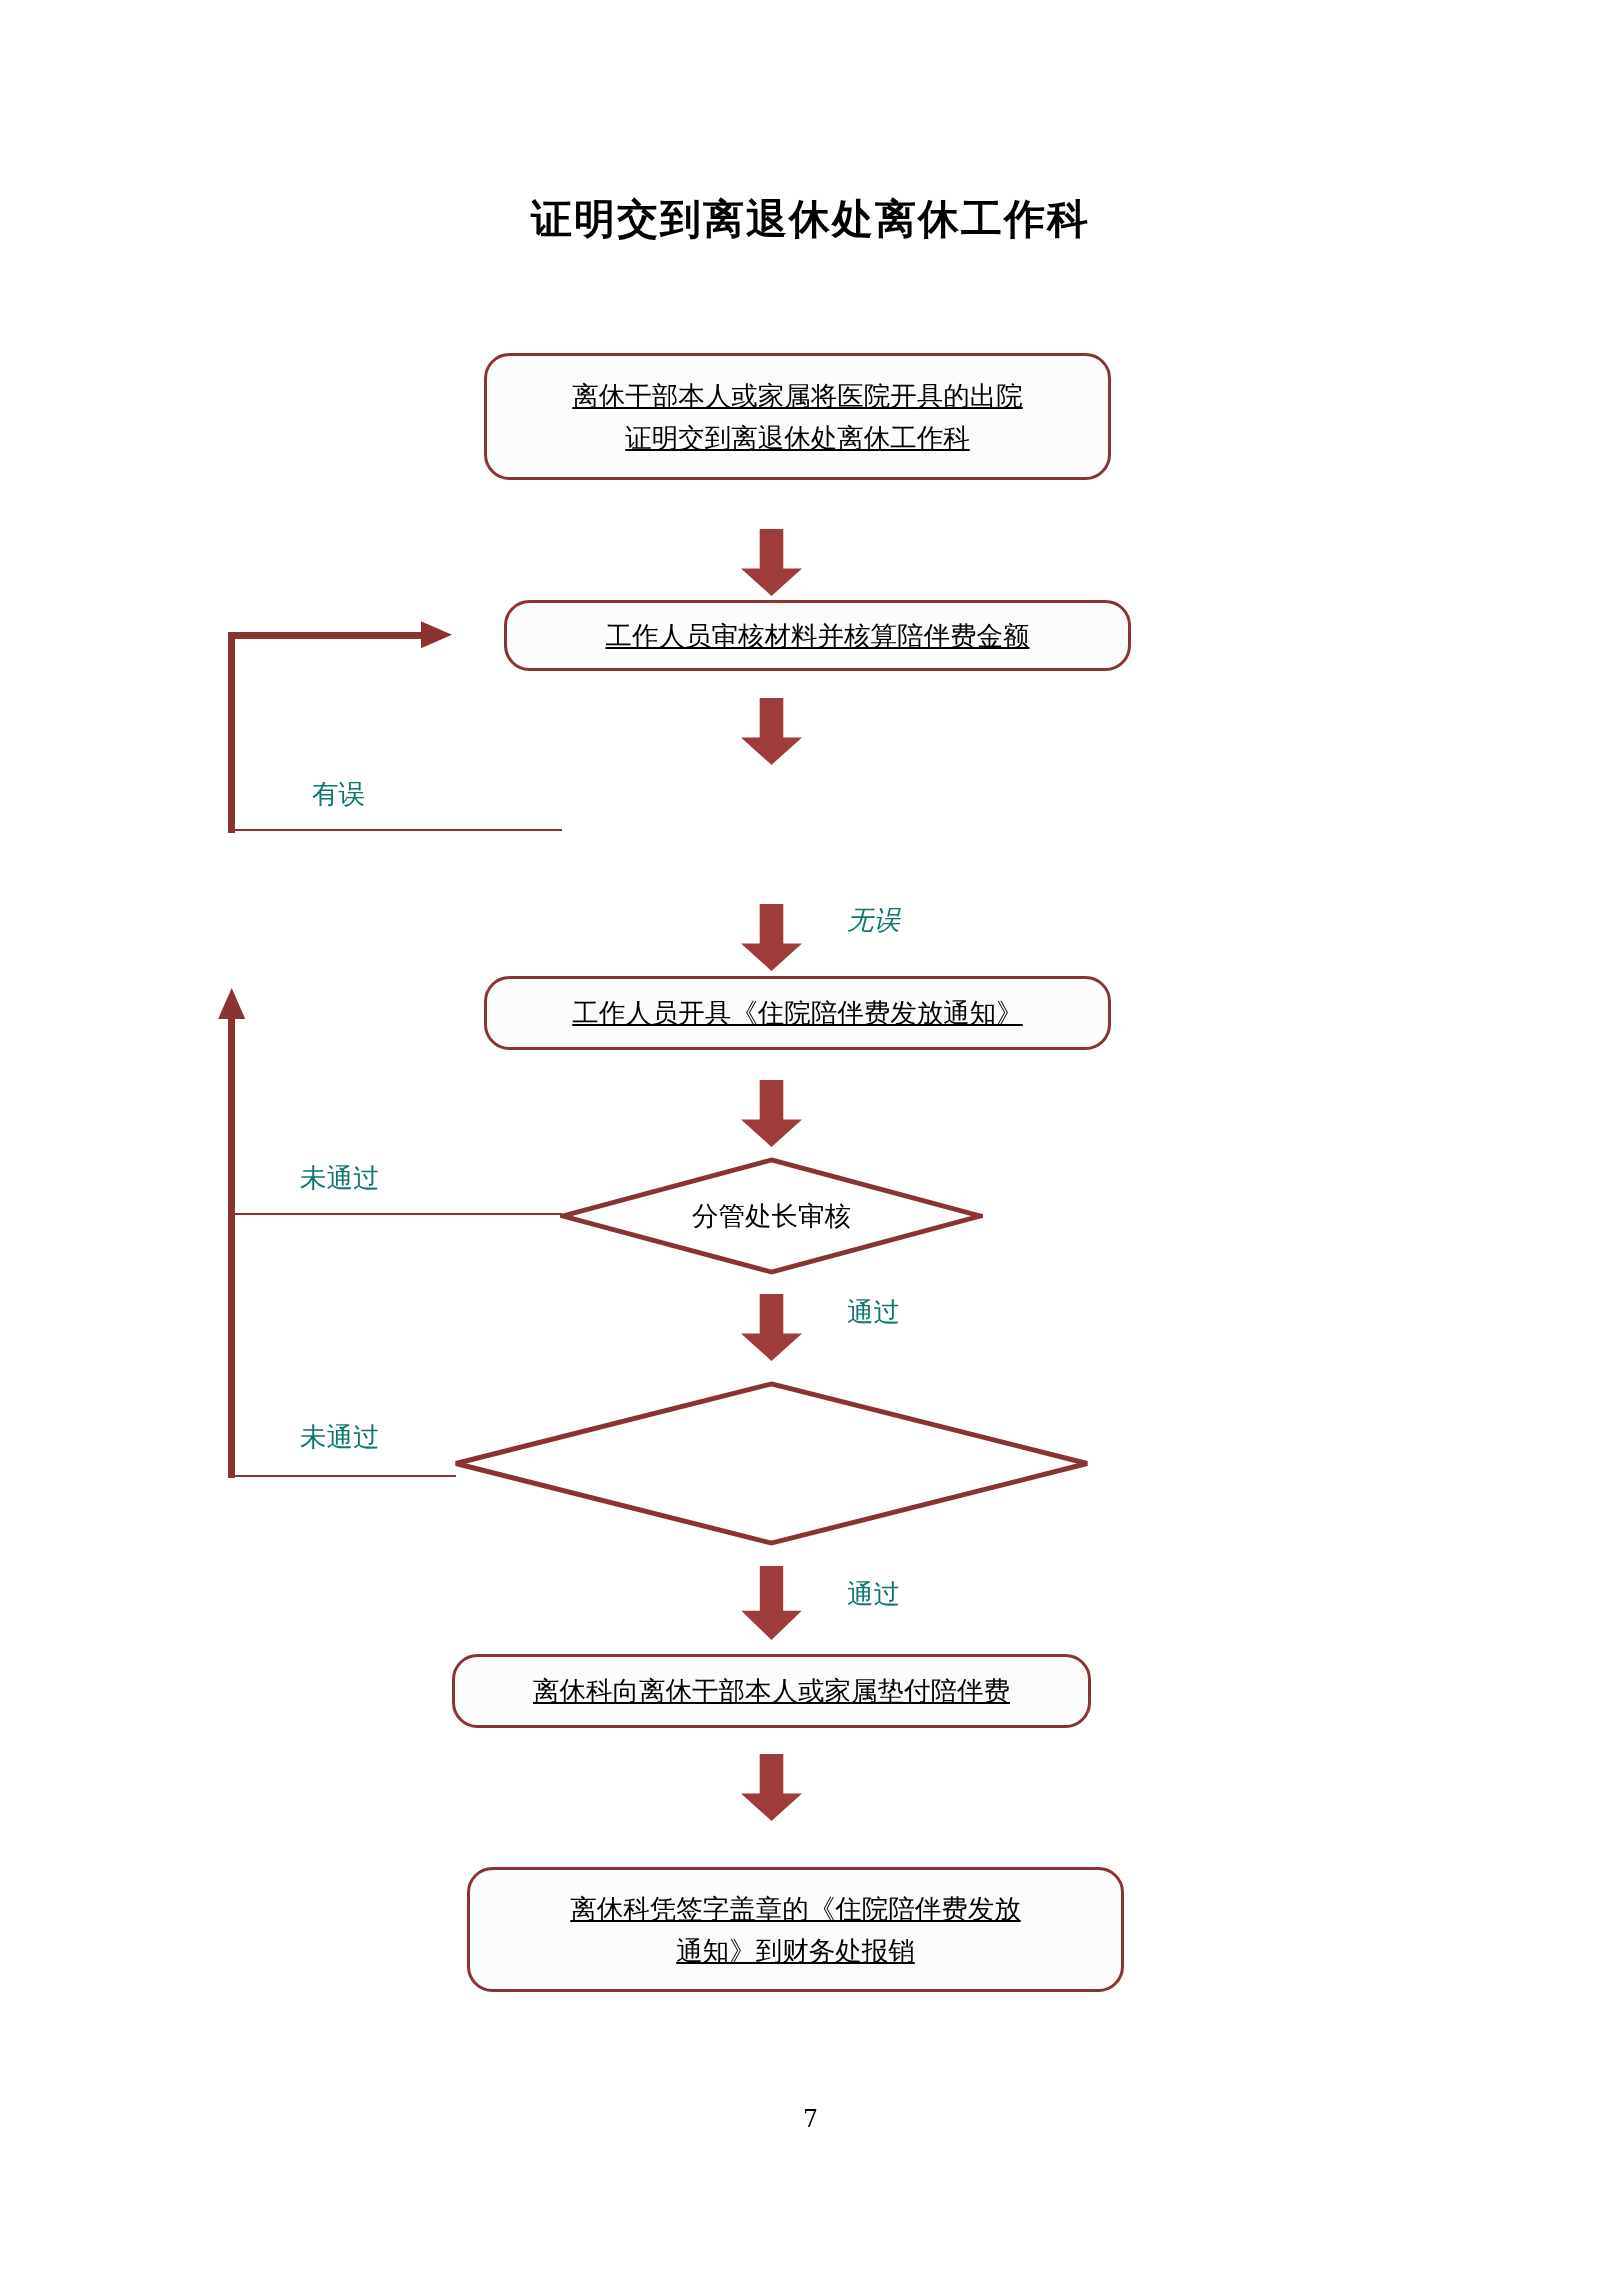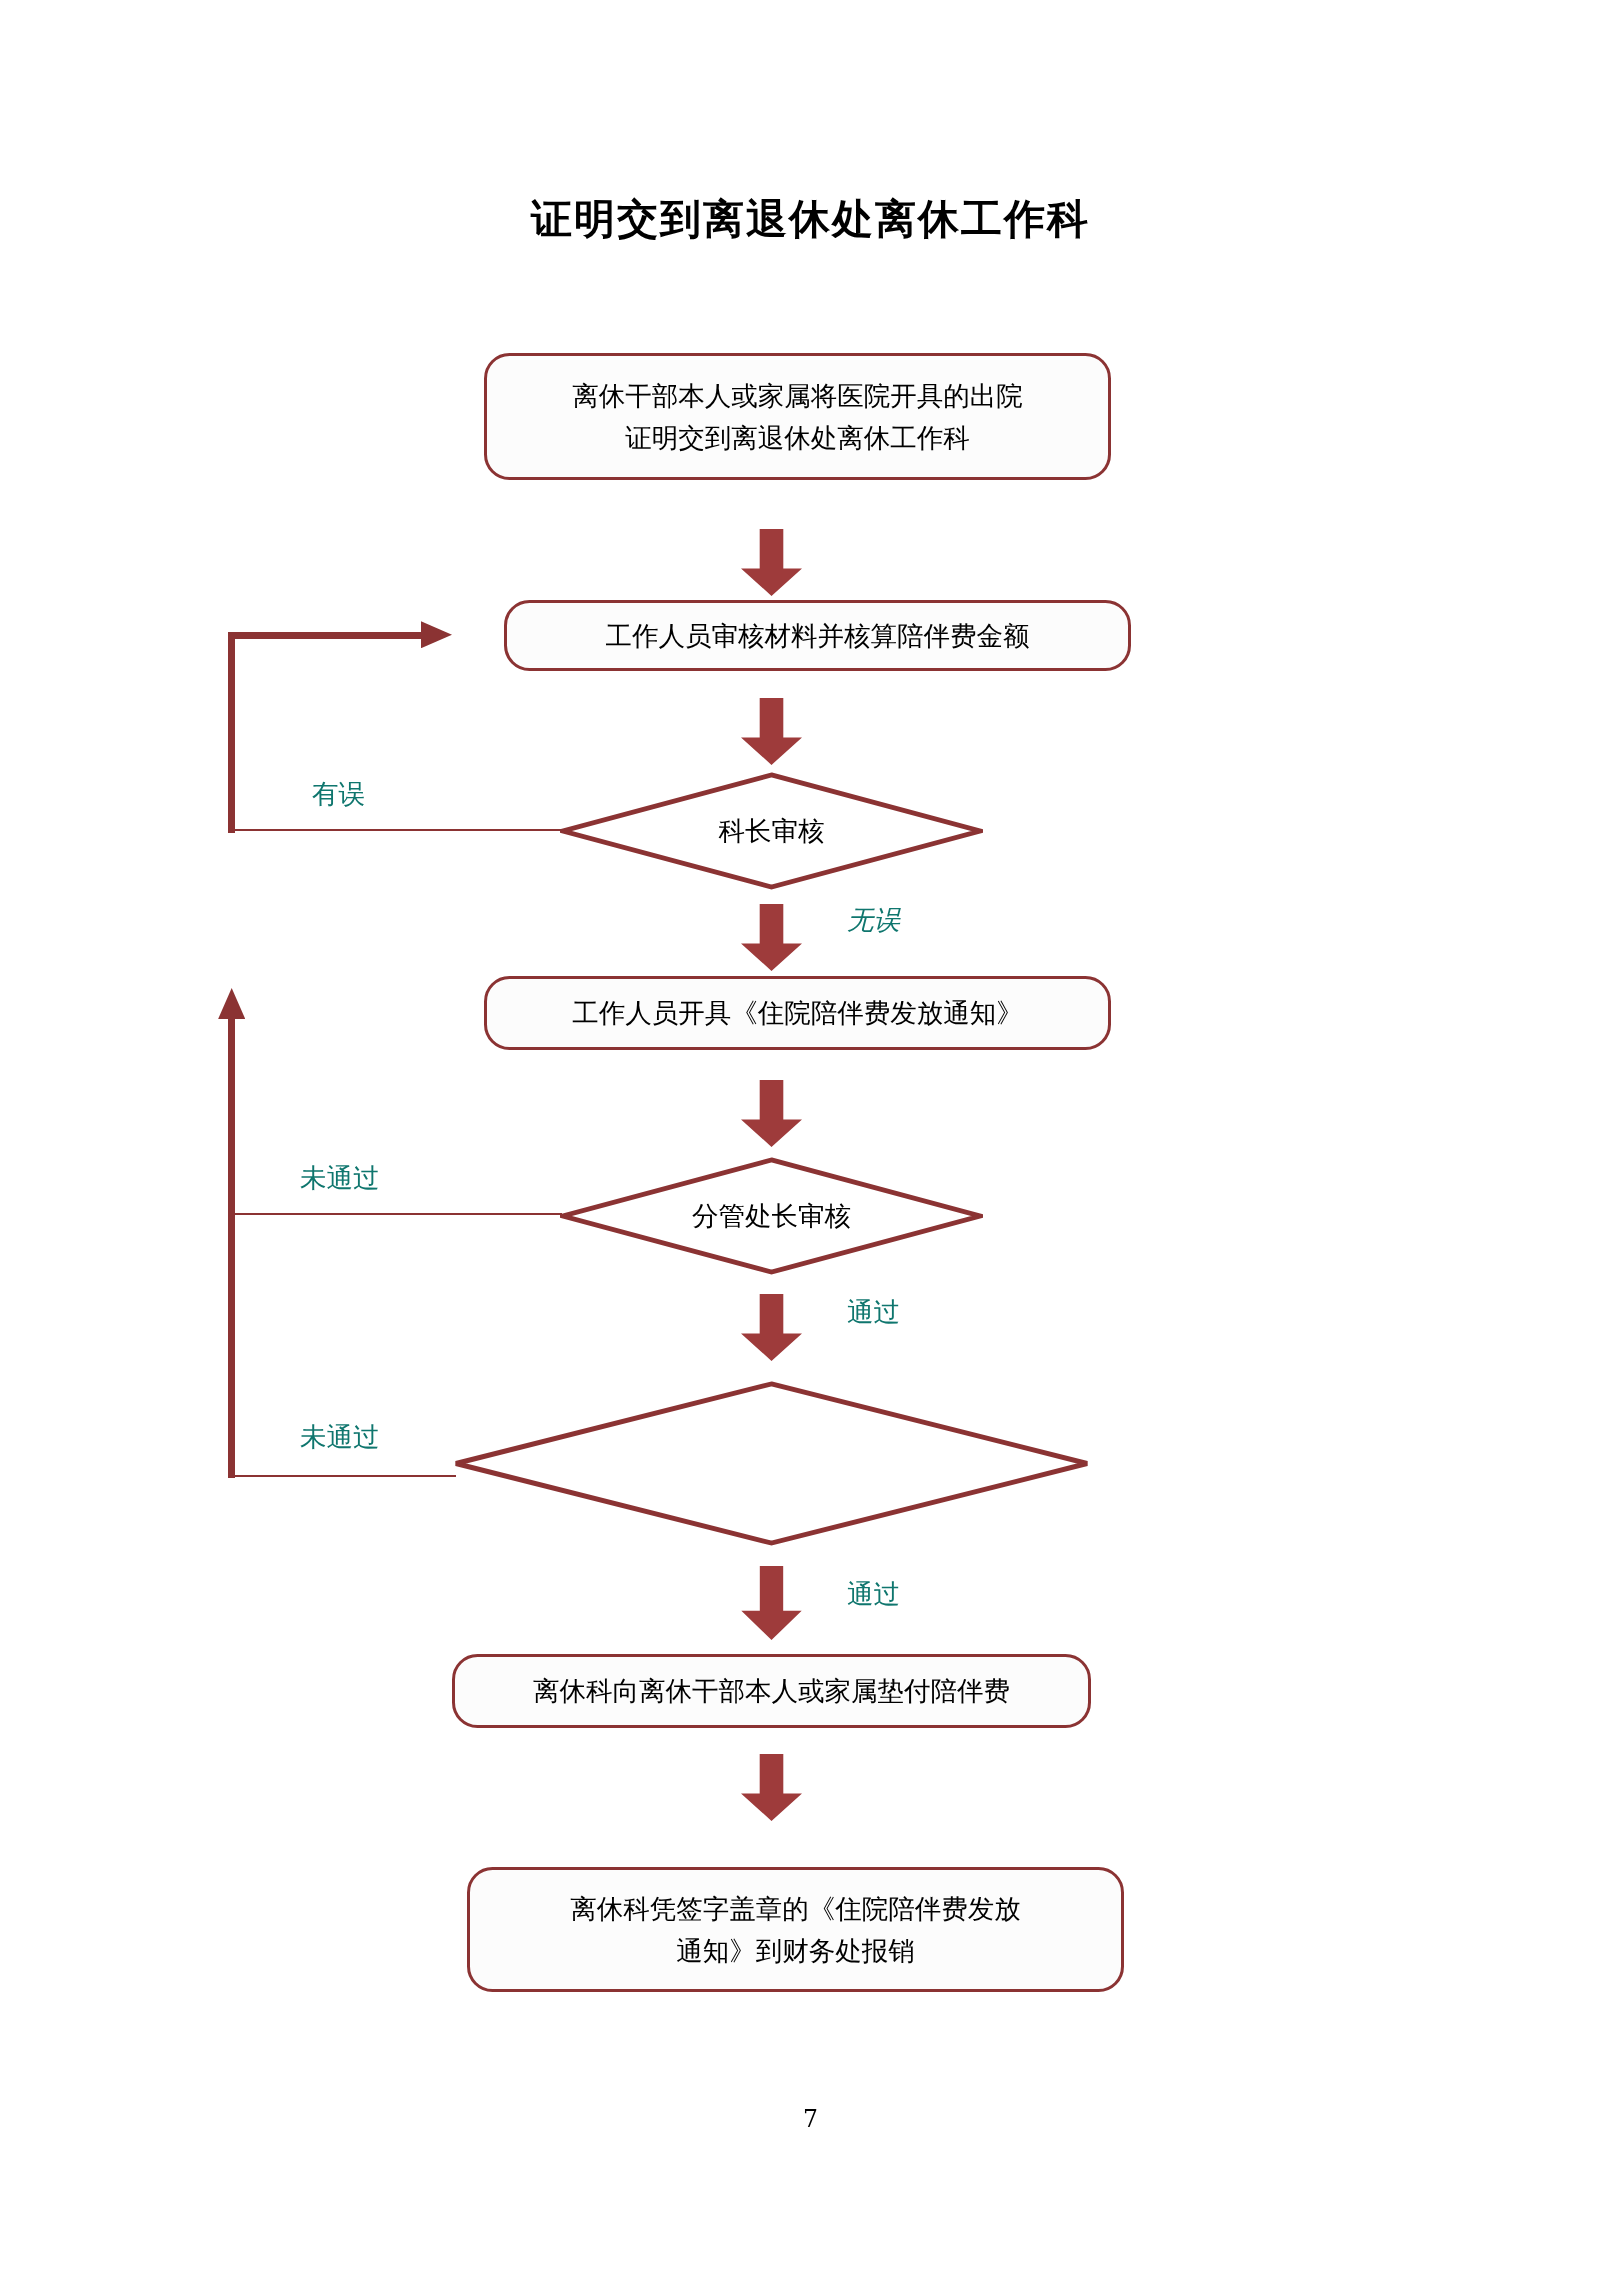--- a/index.html
+++ b/index.html
@@ -41,20 +41,21 @@
     color: #000000;
     font-family: "DejaVu Serif", "Liberation Serif", serif;
   }
   .proc {
     border: 3.9px solid #8B3333;
     border-radius: 25.5px;
     background: #fcfcfc;
     font-size: 26.5px;
     line-height: 1.58;
     padding: 5.9px 17.6px;
+    text-decoration: underline;
   }
   .decision {
     background: transparent;
     font-size: 26.5px;
     line-height: 1.5;
   }
   .decision .dshape {
     position: absolute;
     left: 0;
     top: 0;
@@ -114,26 +115,20 @@
   </svg>
 
   <div class="node proc" style="left:484px; top:600px; width:627px; height:71px;margin-left:20px;">
     <span>工作人员审核材料并核算陪伴费金额</span>
   </div>
 
   <svg class="blockarrow" style="left:741px; top:698px; width:61px; height:67px;" viewBox="0 0 62 68">
     <polygon points="19,0 43,0 43,40 62,40 31,68 0,40 19,40" fill="#9E3B3B"></polygon>
   </svg>
 
-  <div class="node decision" style="left:560px; top:772px; width:423px; height:118px;">
-    <svg class="dshape" viewBox="0 0 432 120" preserveAspectRatio="none">
-      <polygon points="216,3 429,60 216,117 3,60" fill="#ffffff" stroke="#8B3333" stroke-width="5"></polygon>
-    </svg>
-    <span class="dlabel">科长审核</span>
-  </div>
 
   <div class="thinline" style="left:233px; top:829px; width:329px; height:2px;"></div>
   <div class="edgelabel" style="left:312px; top:776px;">有误</div>
 
   <div class="thickline" style="left:228px; top:632px; width:6.9px; height:201px;"></div>
   <div class="thickline" style="left:228px; top:632px; width:198px; height:6.9px;"></div>
   <svg class="blockarrow" style="left:421px; top:621px; width:31px; height:27.4px;" viewBox="0 0 32 28">
     <polygon points="0,0 32,14 0,28" fill="#8B3333"></polygon>
   </svg>
 

